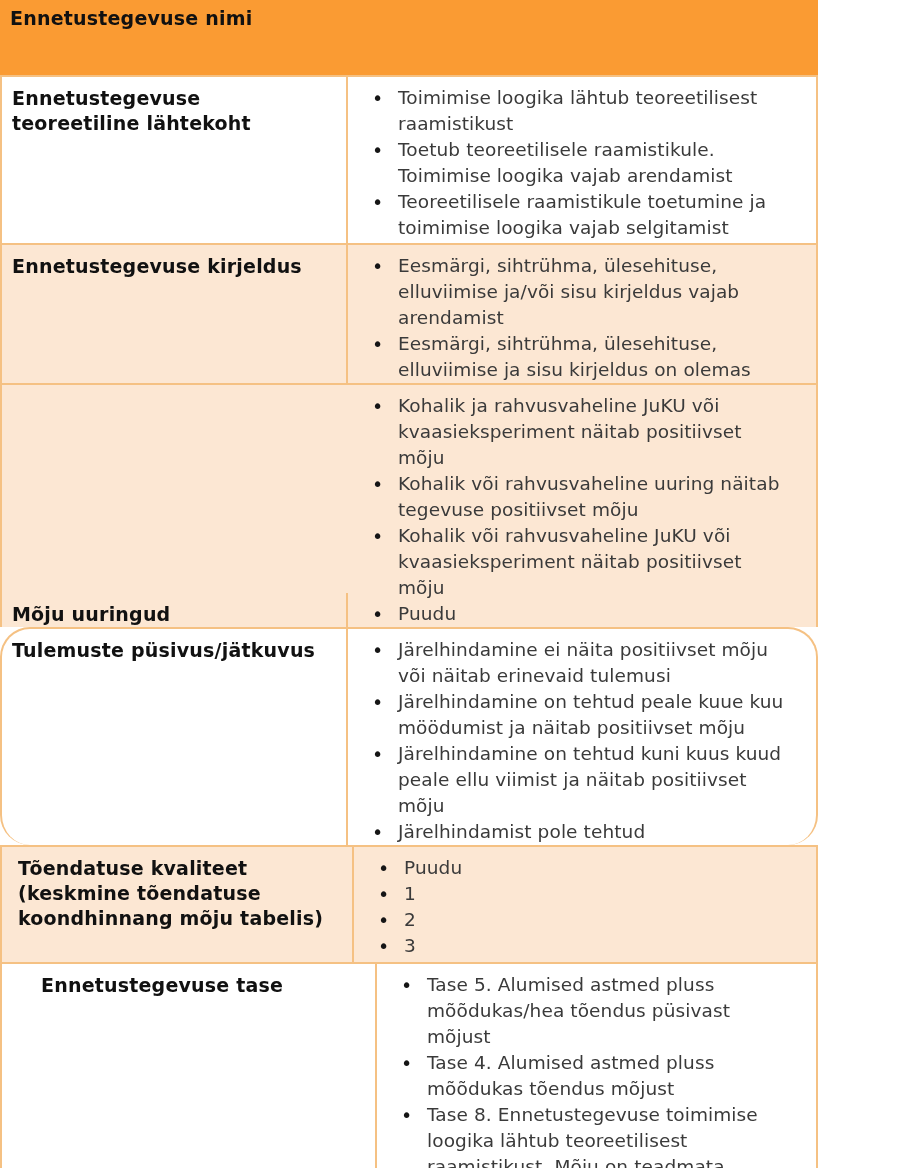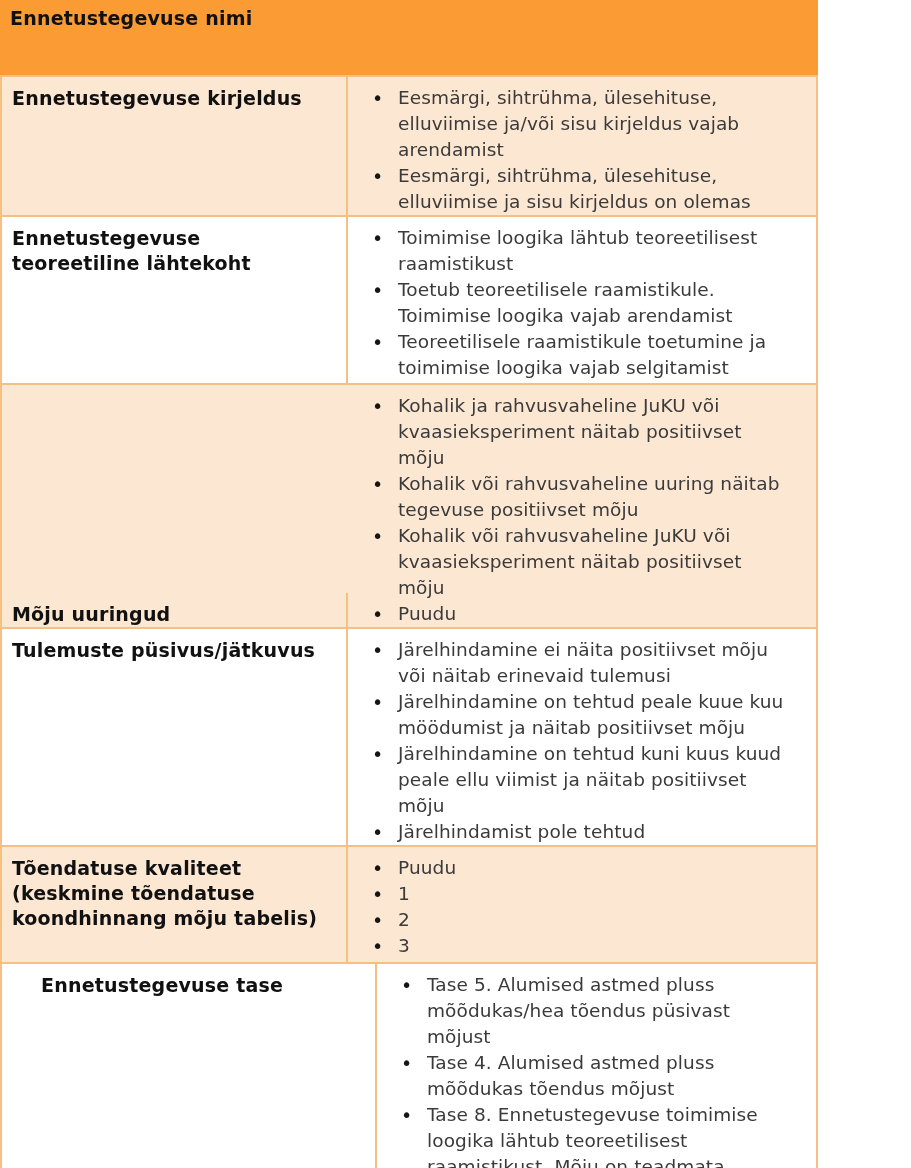--- a/index.html
+++ b/index.html
@@ -88,62 +88,62 @@
   }
 </style>
 </head>
 <body>
 
 <div class="table">
   <div class="header-row">
     <span class="header-title">Ennetustegevuse nimi</span>
   </div>
   <div id="table-body">
-      <div class="row shaded" style="min-height: 115px;">
-        <div class="label-cell">Ennetustegevuse kirjeldus</div>
-        <div class="bullets-cell">
-          <ul>
-            <li>Eesmärgi, sihtrühma, ülesehituse, elluviimise ja/või sisu kirjeldus vajab arendamist</li>
-            <li>Eesmärgi, sihtrühma, ülesehituse, elluviimise ja sisu kirjeldus on olemas</li>
-          </ul>
-        </div>
-      </div>
       <div class="row" style="min-height: 168px;">
         <div class="label-cell">Ennetustegevuse teoreetiline lähtekoht</div>
         <div class="bullets-cell">
           <ul>
             <li>Toimimise loogika lähtub teoreetilisest raamistikust</li>
             <li>Toetub teoreetilisele raamistikule. Toimimise loogika vajab arendamist</li>
             <li>Teoreetilisele raamistikule toetumine ja toimimise loogika vajab selgitamist</li>
+          </ul>
+        </div>
+      </div>
+      <div class="row shaded" style="min-height: 115px;">
+        <div class="label-cell">Ennetustegevuse kirjeldus</div>
+        <div class="bullets-cell">
+          <ul>
+            <li>Eesmärgi, sihtrühma, ülesehituse, elluviimise ja/või sisu kirjeldus vajab arendamist</li>
+            <li>Eesmärgi, sihtrühma, ülesehituse, elluviimise ja sisu kirjeldus on olemas</li>
           </ul>
         </div>
       </div>
       <div class="row shaded" style="min-height: 192px; align-items: flex-end;">
         <div class="label-cell">Mõju uuringud</div>
         <div class="bullets-cell">
           <ul>
             <li>Kohalik ja rahvusvaheline JuKU või kvaasieksperiment näitab positiivset mõju</li>
             <li>Kohalik või rahvusvaheline uuring näitab tegevuse positiivset mõju</li>
             <li>Kohalik või rahvusvaheline JuKU või kvaasieksperiment näitab positiivset mõju</li>
             <li>Puudu</li>
           </ul>
         </div>
       </div>
-      <div class="row" style="min-height: 198px;">
+      <div class="row" style="min-height: 198px; border-radius: 30px;">
         <div class="label-cell">Tulemuste püsivus/jätkuvus</div>
         <div class="bullets-cell">
           <ul>
             <li>Järelhindamine ei näita positiivset mõju või näitab erinevaid tulemusi</li>
             <li>Järelhindamine on tehtud peale kuue kuu möödumist ja näitab positiivset mõju</li>
             <li>Järelhindamine on tehtud kuni kuus kuud peale ellu viimist ja näitab positiivset mõju</li>
             <li>Järelhindamist pole tehtud</li>
           </ul>
         </div>
       </div>
-      <div class="row shaded" style="min-height: 117px;">
+      <div class="row shaded" style="min-height: 117px; padding-left: 6px;">
         <div class="label-cell">Tõendatuse kvaliteet (keskmine tõendatuse koondhinnang mõju tabelis)</div>
         <div class="bullets-cell">
           <ul>
             <li>Puudu</li>
             <li>1</li>
             <li>2</li>
             <li>3</li>
           </ul>
         </div>
       </div>

